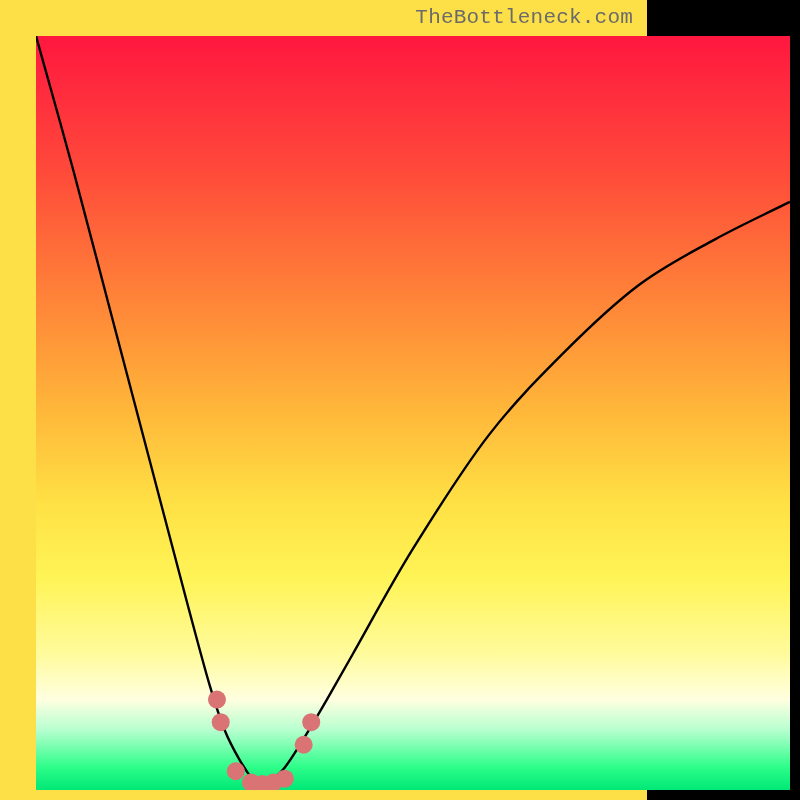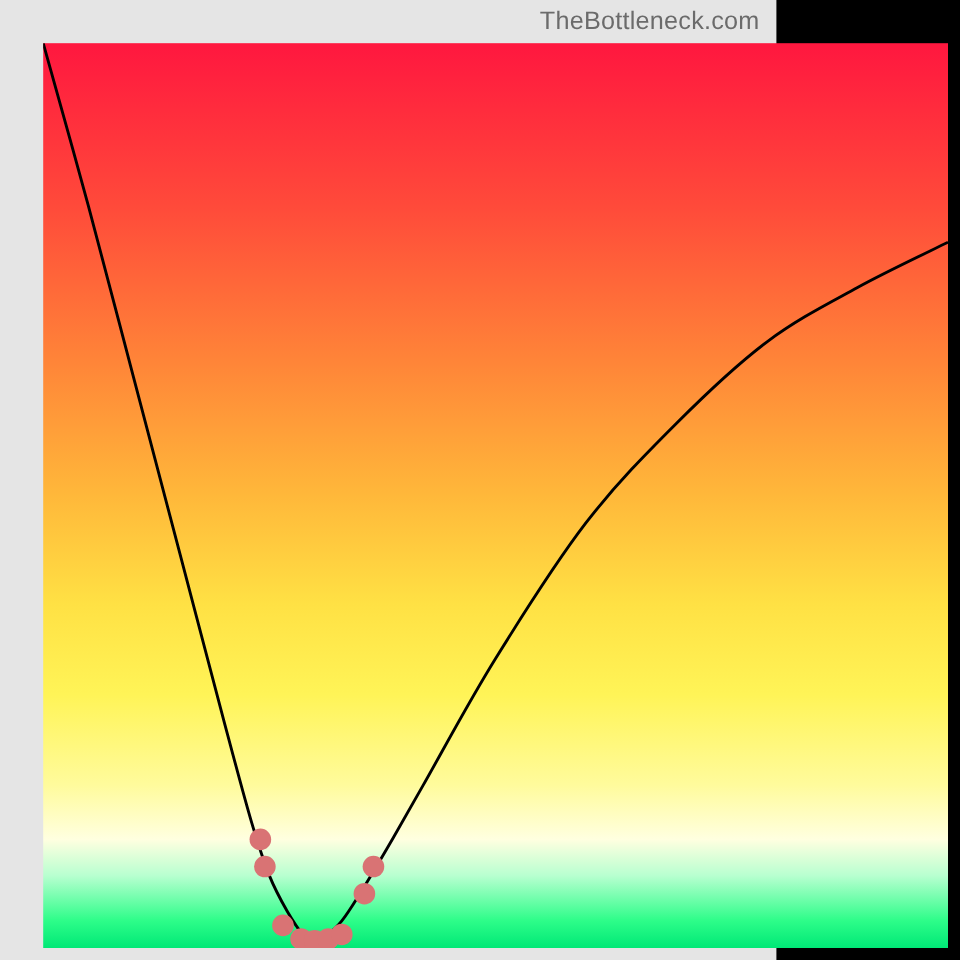--- a/index.html
+++ b/index.html
@@ -10,21 +10,22 @@
     background: #000;
     overflow: hidden;
     font-family: Arial, Helvetica, sans-serif;
   }
   .frame {
     position: absolute;
     left: 0;
     top: 0;
     width: 647px;
     height: 800px;
-    background: #e5e5e5;
+    background: #fde047;
+    font-family: Liberation Mono, monospace;
   }
   .plot-area {
     position: absolute;
     left: 36px;
     top: 36px;
     width: 754px;
     height: 754px;
     
     background: linear-gradient(
       to bottom,

